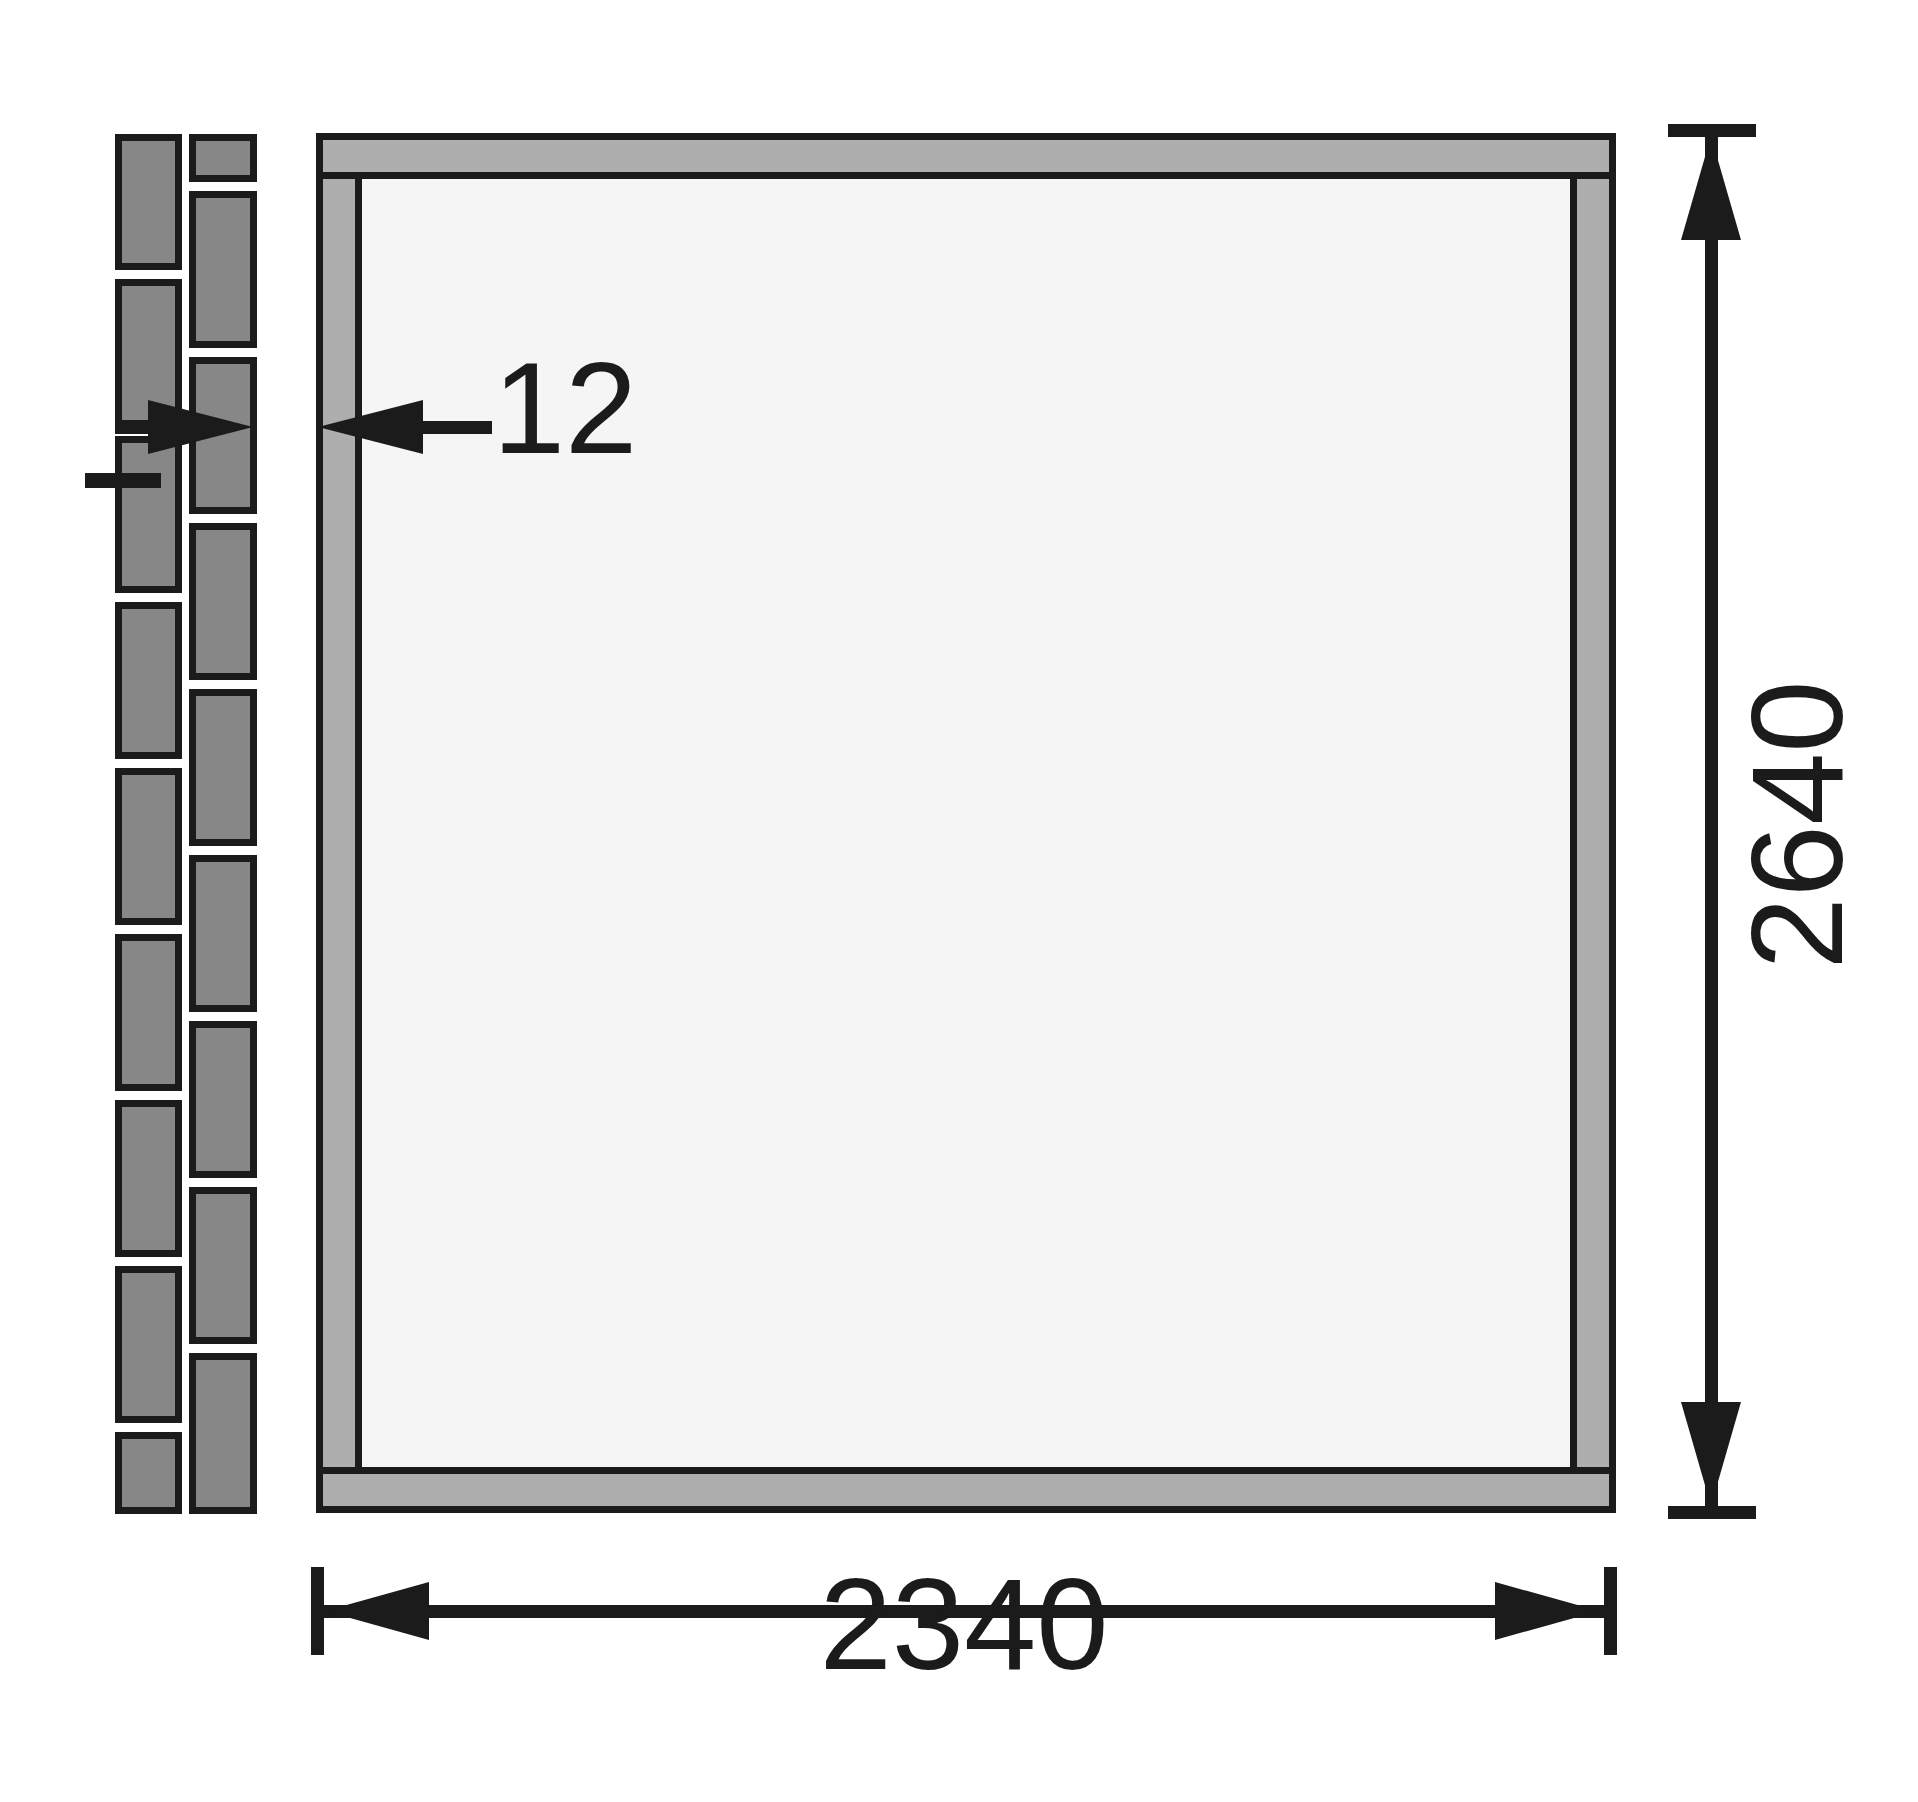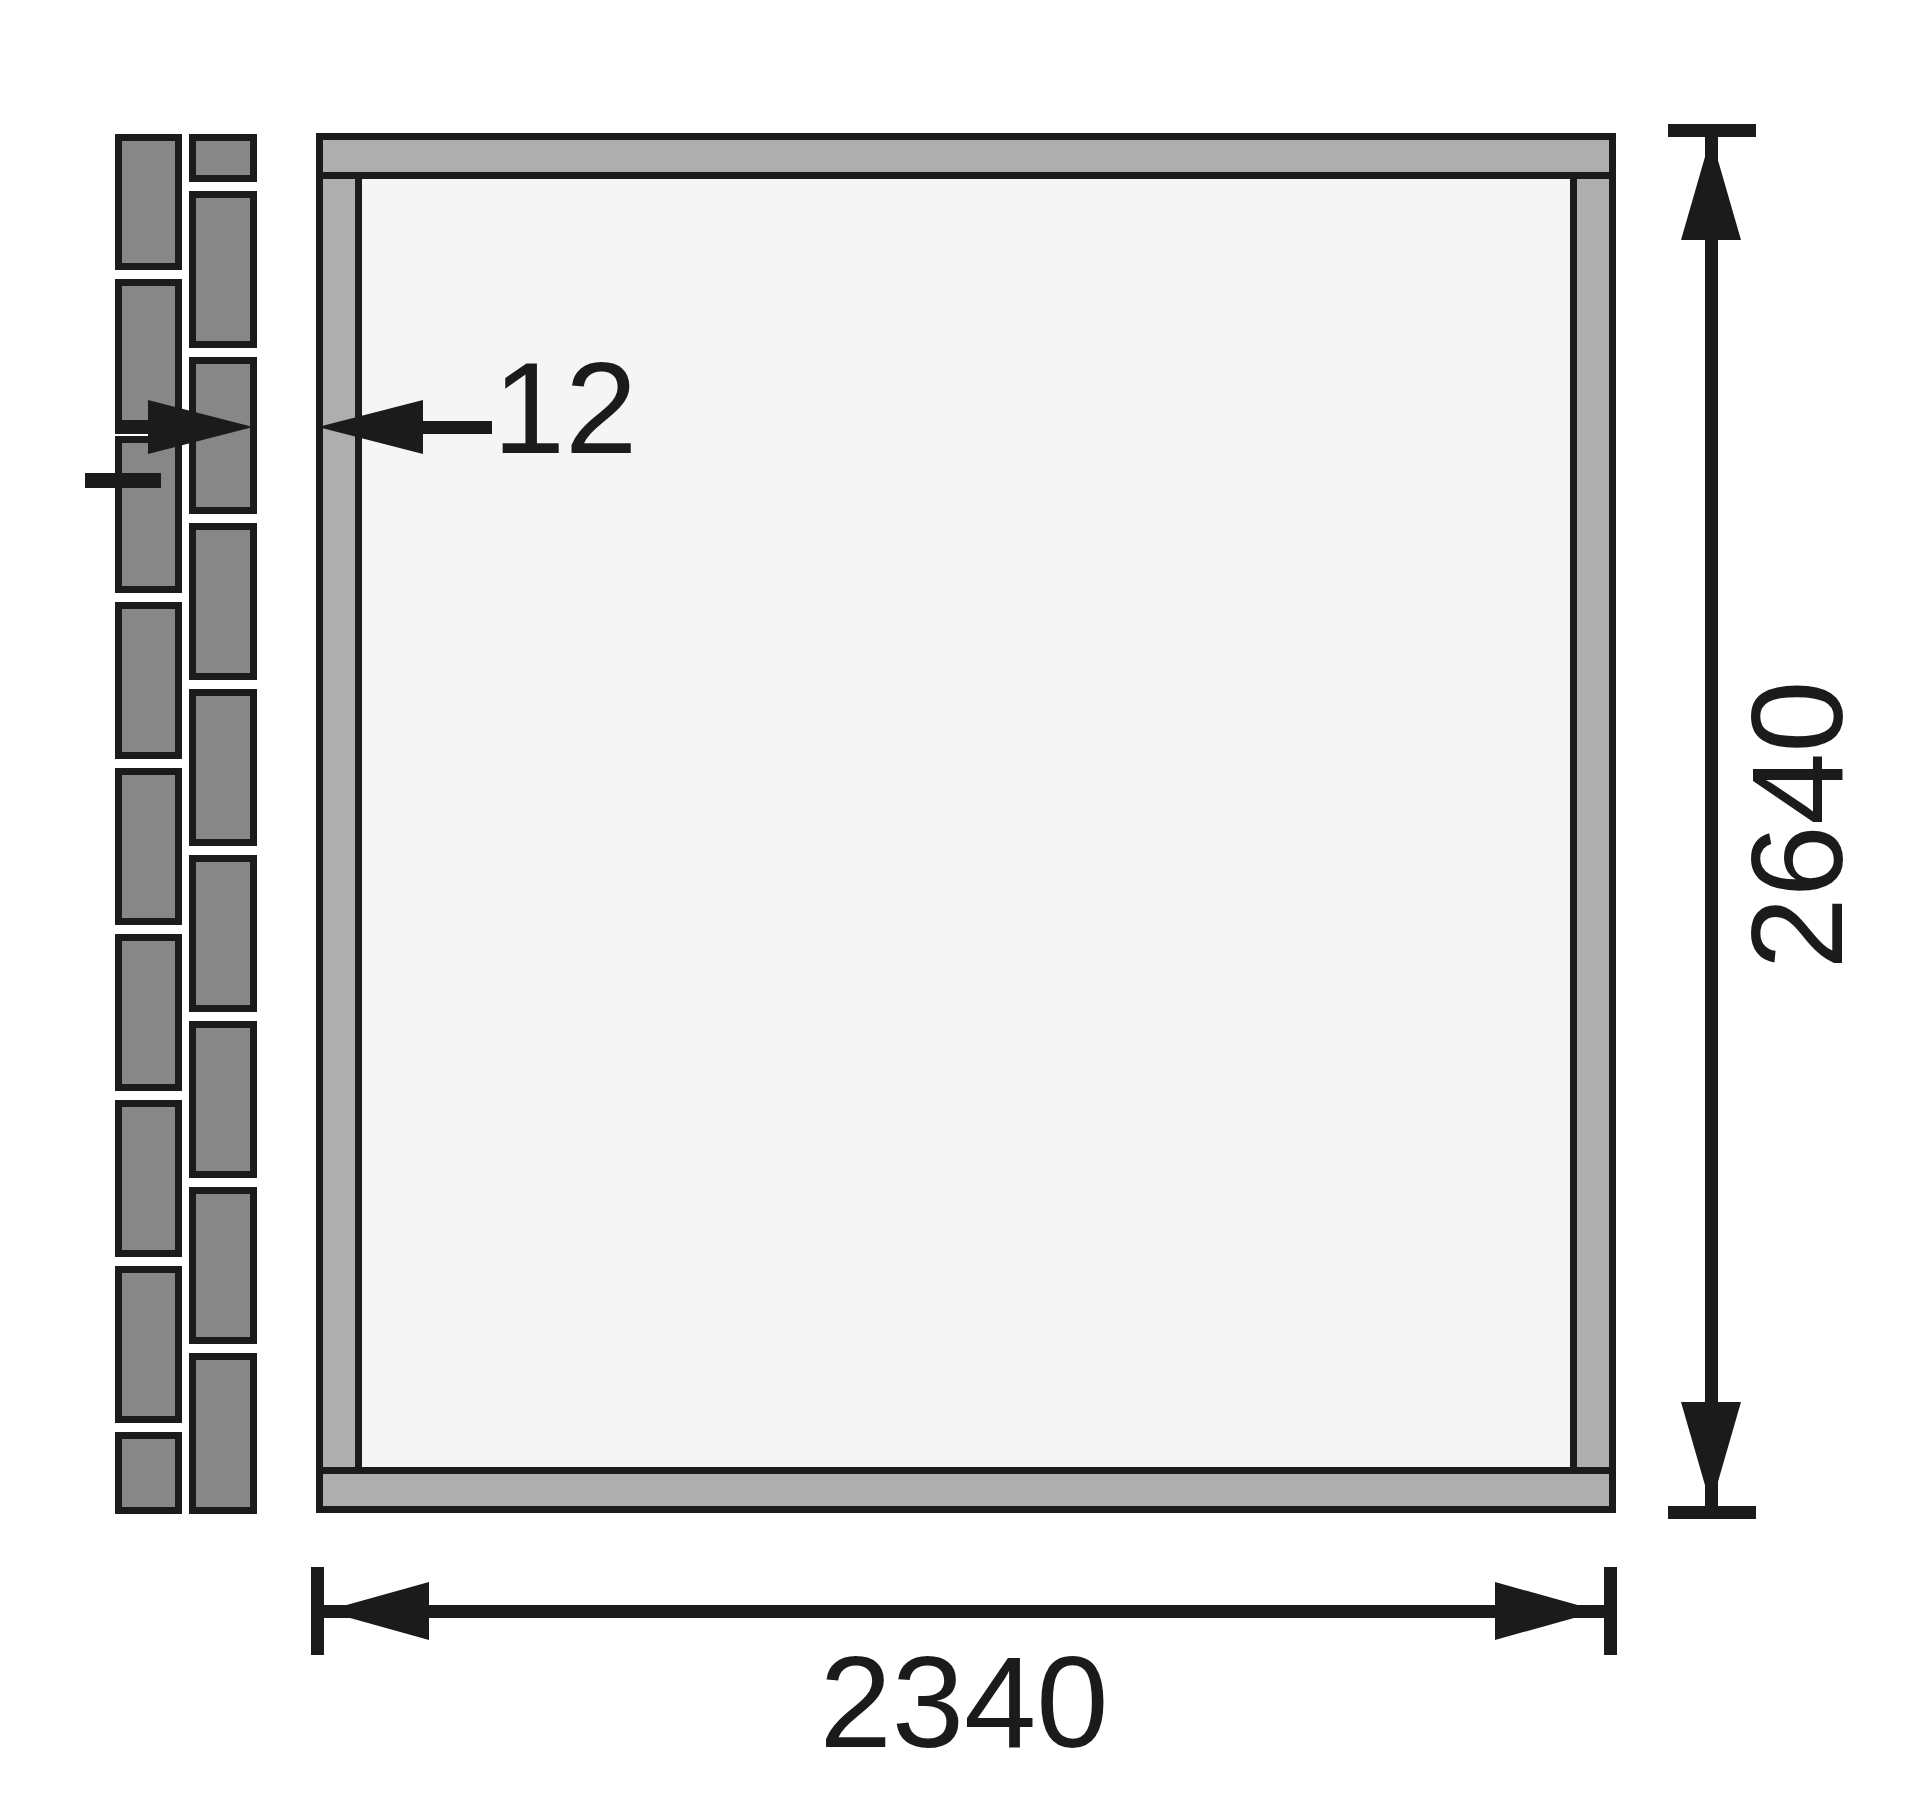--- a/index.html
+++ b/index.html
@@ -103,16 +103,16 @@
     <div class="tri tri-down" style="left:1681px;top:1402px;"></div>
     <div class="dim-label vertical" style="left:1797px;top:825px;">2640</div>
   </div>
 
   <div>
     <div class="dim-bar" style="left:311px;top:1567px;width:13px;height:88px;"></div>
     <div class="dim-bar" style="left:1604px;top:1567px;width:13px;height:88px;"></div>
     <div class="dim-bar" style="left:320px;top:1605px;width:1288px;height:13px;"></div>
     <div class="tri tri-left" style="left:325px;top:1582px;"></div>
     <div class="tri tri-right" style="left:1495px;top:1582px;"></div>
-    <div class="dim-label" style="left:964px;top:1702px;">2340</div>
+    <div class="dim-label" style="left:964px;top:1624px;">2340</div>
   </div>
 
 </div>
 
 </body></html>

